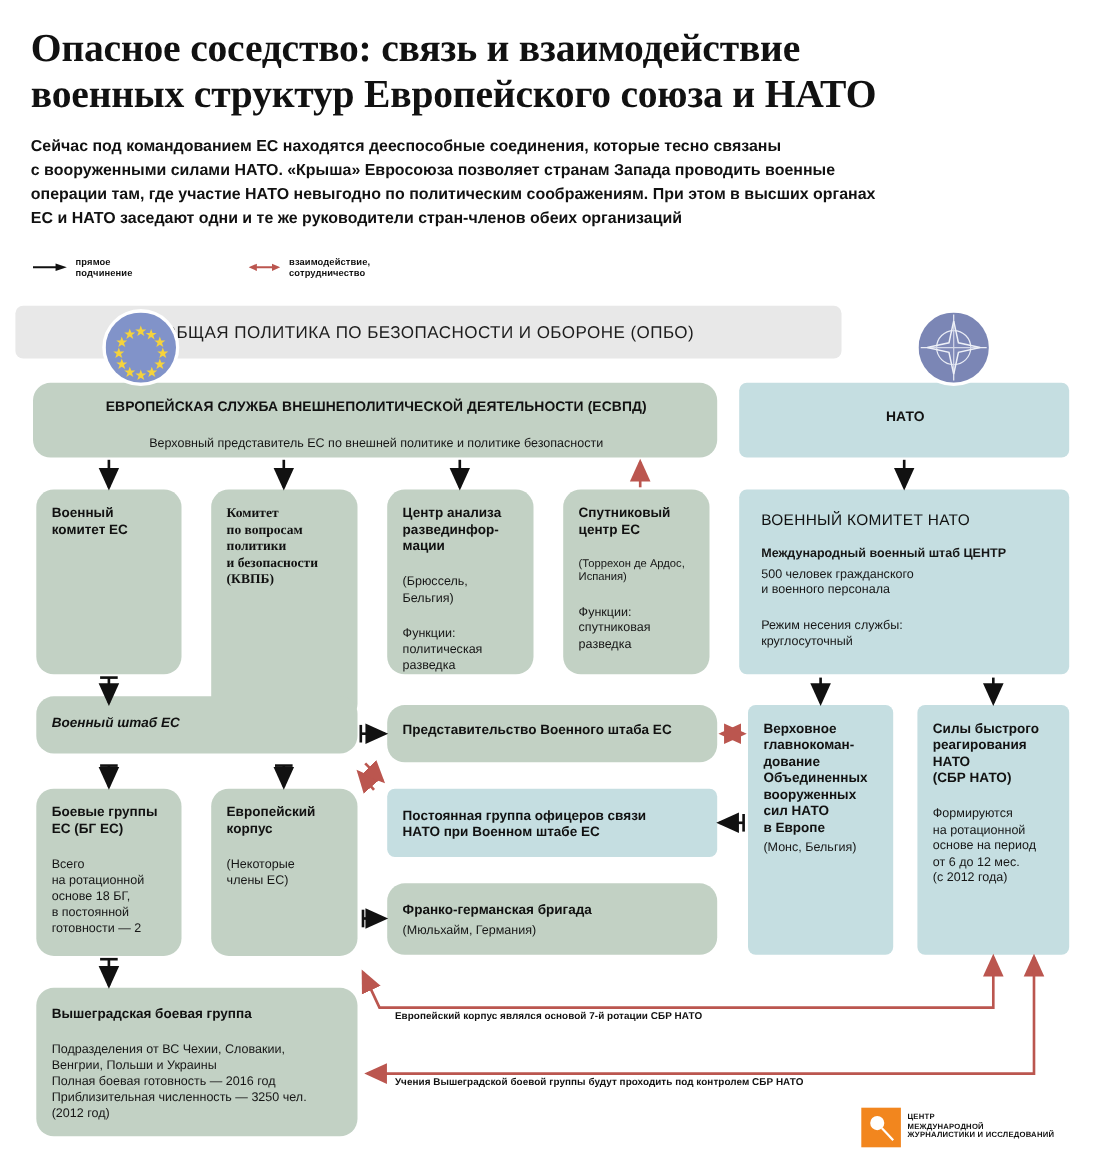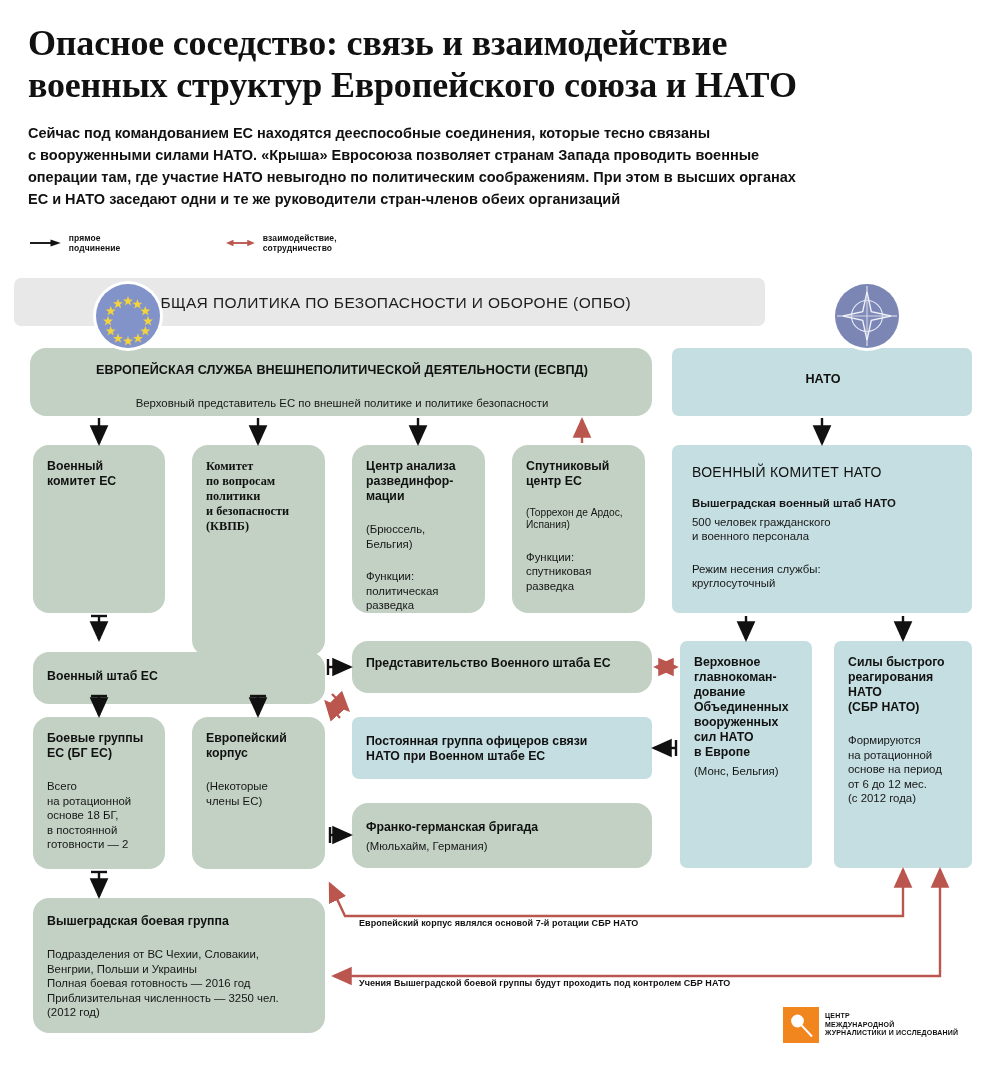--- a/index.html
+++ b/index.html
@@ -156,28 +156,28 @@
 центр ЕС</h3>
     <p style="white-space:pre-line;font-size:10.2px;line-height:12.4px;">(Торрехон де Ардос,
 Испания)</p>
     <p style="white-space:pre-line;">Функции:
 спутниковая
 разведка</p>
   </div>
 
   <div class="box blue" style="left:672px;top:445px;width:300px;height:168px;padding-left:20px;padding-top:20px;">
     <h3 class="thin">ВОЕННЫЙ КОМИТЕТ НАТО</h3>
-    <p class="b" style="margin-top:16px;">Вышеградская военный штаб НАТО</p>
+    <p class="b" style="margin-top:16px;">Международный военный штаб ЦЕНТР</p>
     <p class="tight" style="white-space:pre-line;">500 человек гражданского
 и военного персонала</p>
     <p style="white-space:pre-line;">Режим несения службы:
 круглосуточный</p>
   </div>
 
-  <div class="box green" style="left:33px;top:652px;width:292px;height:52px;padding-top:17px;">
+  <div class="box green" style="left:33px;top:633px;width:292px;height:52px;padding-top:17px;font-style:italic;">
     <h3>Военный штаб ЕС</h3>
   </div>
 
   <div class="box green" style="left:352px;top:641px;width:300px;height:52px;padding-top:15px;">
     <h3>Представительство Военного штаба ЕС</h3>
   </div>
 
   <div class="box blue" style="left:352px;top:717px;width:300px;height:62px;padding-top:17px;">
     <h3 style="white-space:pre-line;">Постоянная группа офицеров связи
 НАТО при Военном штабе ЕС</h3>

